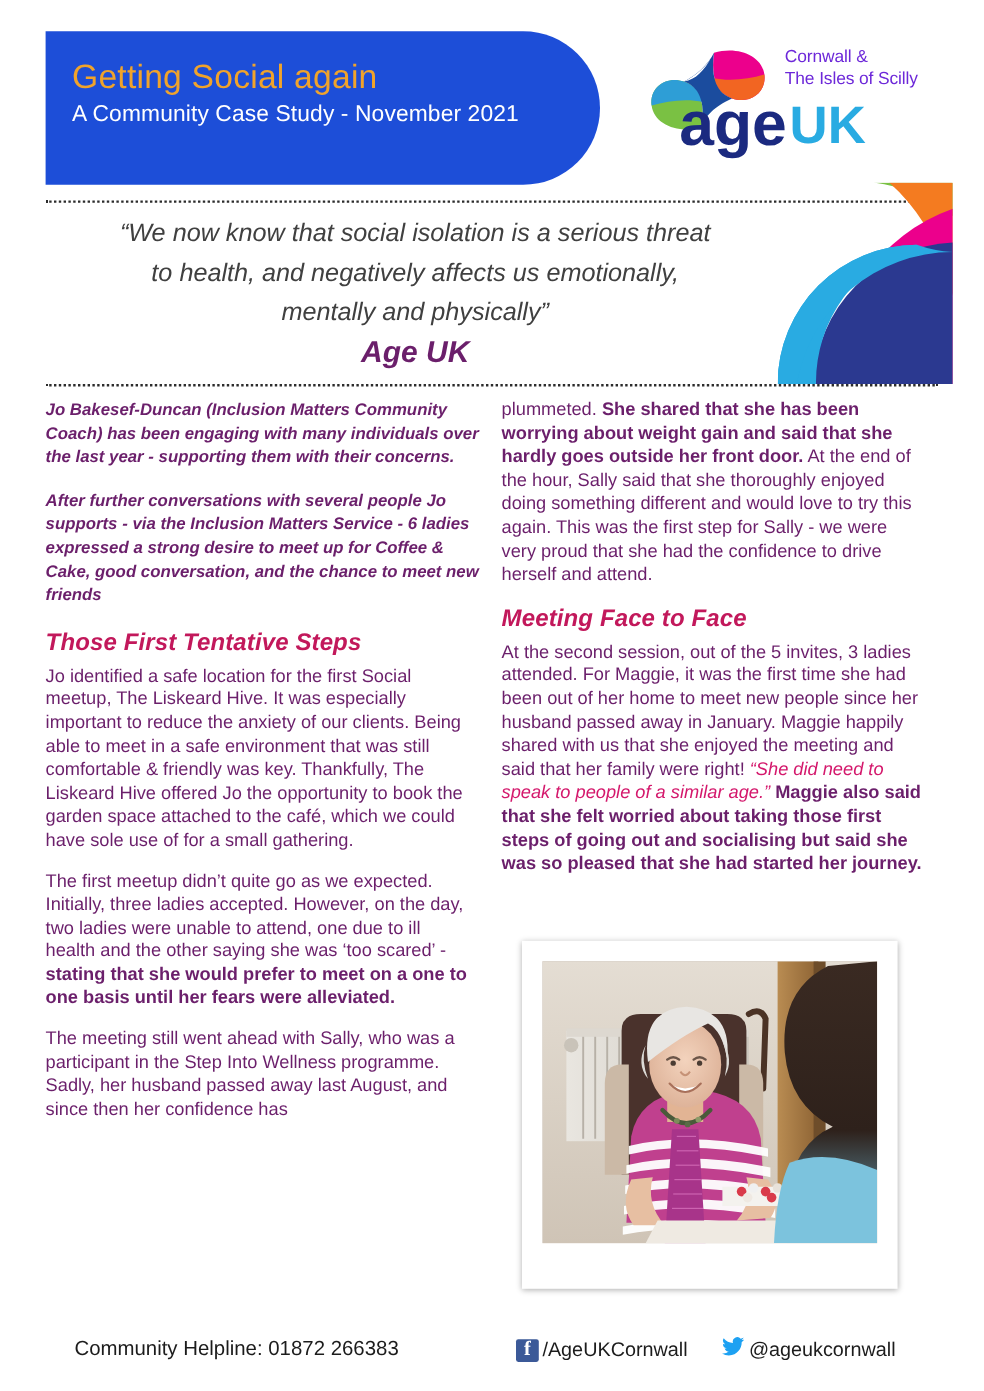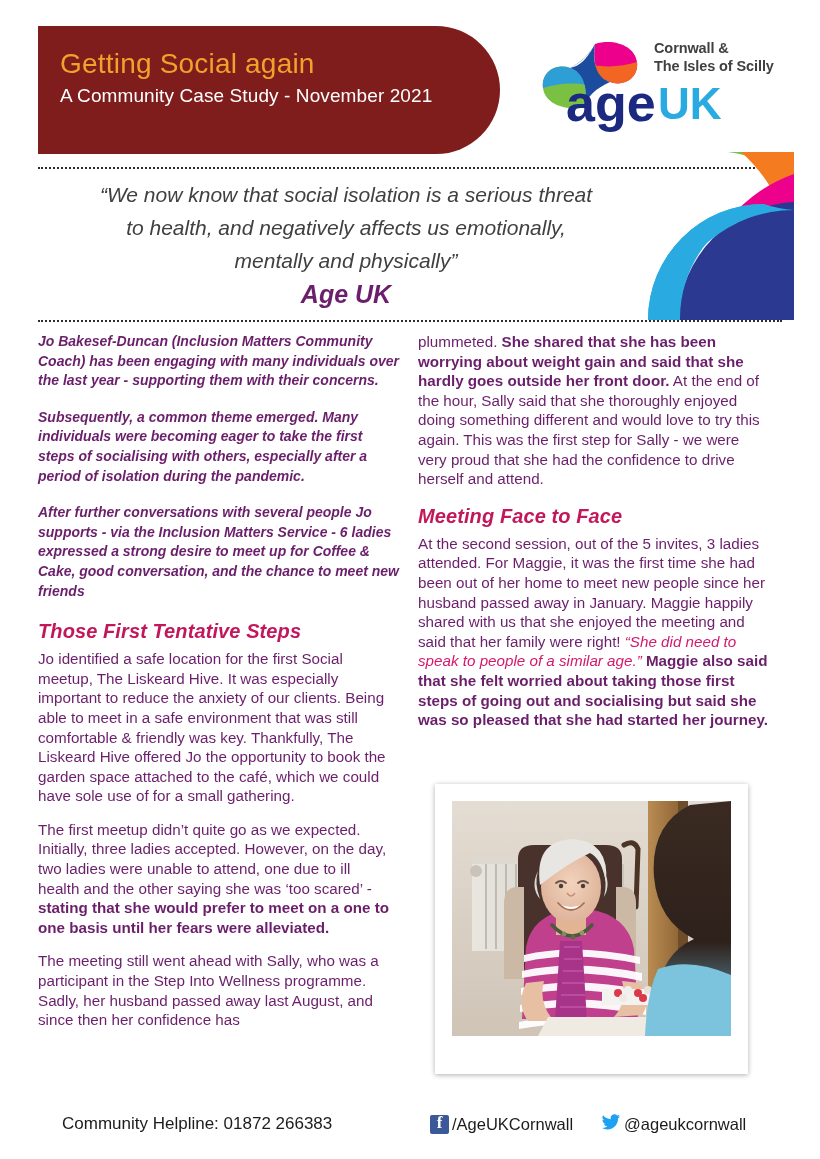--- a/index.html
+++ b/index.html
@@ -6,40 +6,40 @@
   body{
     width:820px;height:1159px;position:relative;overflow:hidden;
     font-family:"Liberation Sans", sans-serif;
     color:#6B1F6B;
   }
   .page{position:absolute;inset:0;}
 
   
   .header-band{
     position:absolute;left:38px;top:26px;width:462px;height:128px;
-    background:#7f1d1d;
+    background:#1d4ed8;
     border-radius:0 64px 64px 0;
     box-sizing:border-box;
     padding:22px 0 0 22px;
   }
   .title-main{
     font-size:28px;line-height:1.12;color:#F0A32B;
     font-weight:400;letter-spacing:.2px;margin:0 0 6px 0;
   }
   .title-sub{
     font-size:19px;line-height:1.15;color:#ffffff;font-weight:400;
     letter-spacing:.1px;margin:0;
   }
 
   
   .logo-wrap{position:absolute;left:536px;top:36px;width:250px;height:100px;}
   .logo-swoosh{position:absolute;left:0;top:4px;width:108px;height:70px;}
   .logo-locality{
     position:absolute;left:118px;top:4px;
-    font-size:14.5px;line-height:1.22;font-weight:bold;color:#404040;
+    font-size:14.5px;line-height:1.22;font-weight:normal;color:#6d28d9;
     letter-spacing:-.1px;
   }
   .logo-wordmark{position:absolute;left:30px;top:40px;width:210px;height:58px;}
 
   
   .dotted{
     position:absolute;left:38px;width:744px;height:0;
     border-top:2.5px dotted #2C2C2C;
   }
   .dotted.top{top:167px;}
@@ -156,21 +156,20 @@
 
   <div class="quote-block">
     <div class="quote-line">“We now know that social isolation is a serious threat</div>
     <div class="quote-line">to health, and negatively affects us emotionally,</div>
     <div class="quote-line">mentally and physically”</div>
     <div class="quote-attr">Age UK</div>
   </div>
 
   <div class="col col-left">
     <p class="intro">Jo Bakesef-Duncan (Inclusion Matters Community Coach) has been engaging with many individuals over the last year - supporting them with their concerns.</p>
-    <p class="intro">Subsequently, a common theme emerged. Many individuals were becoming eager to take the first steps of socialising with others, especially after a period of isolation during the pandemic.</p>
     <p class="intro">After further conversations with several people Jo supports - via the Inclusion Matters Service - 6 ladies expressed a strong desire to meet up for Coffee &amp; Cake, good conversation, and the chance to meet new friends</p>
 
     <h2 class="section">Those First Tentative Steps</h2>
     <p class="body">Jo identified a safe location for the first Social meetup, The Liskeard Hive. It was especially important to reduce the anxiety of our clients. Being able to meet in a safe environment that was still comfortable &amp; friendly was key. Thankfully,  The Liskeard Hive offered Jo the opportunity to book the garden space attached to the café, which we could have sole use of for a small gathering.</p>
     <p class="body"><span>The first meetup didn’t quite go as we expected. Initially, three ladies accepted. However, on the day, two ladies were unable to attend, one due to ill health and the other saying she was ‘too scared’ - </span><span class="b">stating that she would prefer to meet on a one to one basis until her fears were alleviated.</span></p>
     <p class="body">The meeting still went ahead with Sally, who was a participant in the Step Into Wellness programme.  Sadly, her husband passed away last August, and since then her confidence has</p>
   </div>
 
   <div class="col col-right">
     <p class="body"><span>plummeted. </span><span class="b">She shared that she has been worrying about weight gain and said that she hardly goes outside her front door.</span><span>  At the end of the hour, Sally said that she thoroughly enjoyed doing something different and would love to try this again.  This was the first step for Sally - we were very proud that she had the confidence to drive herself and attend.</span></p>

